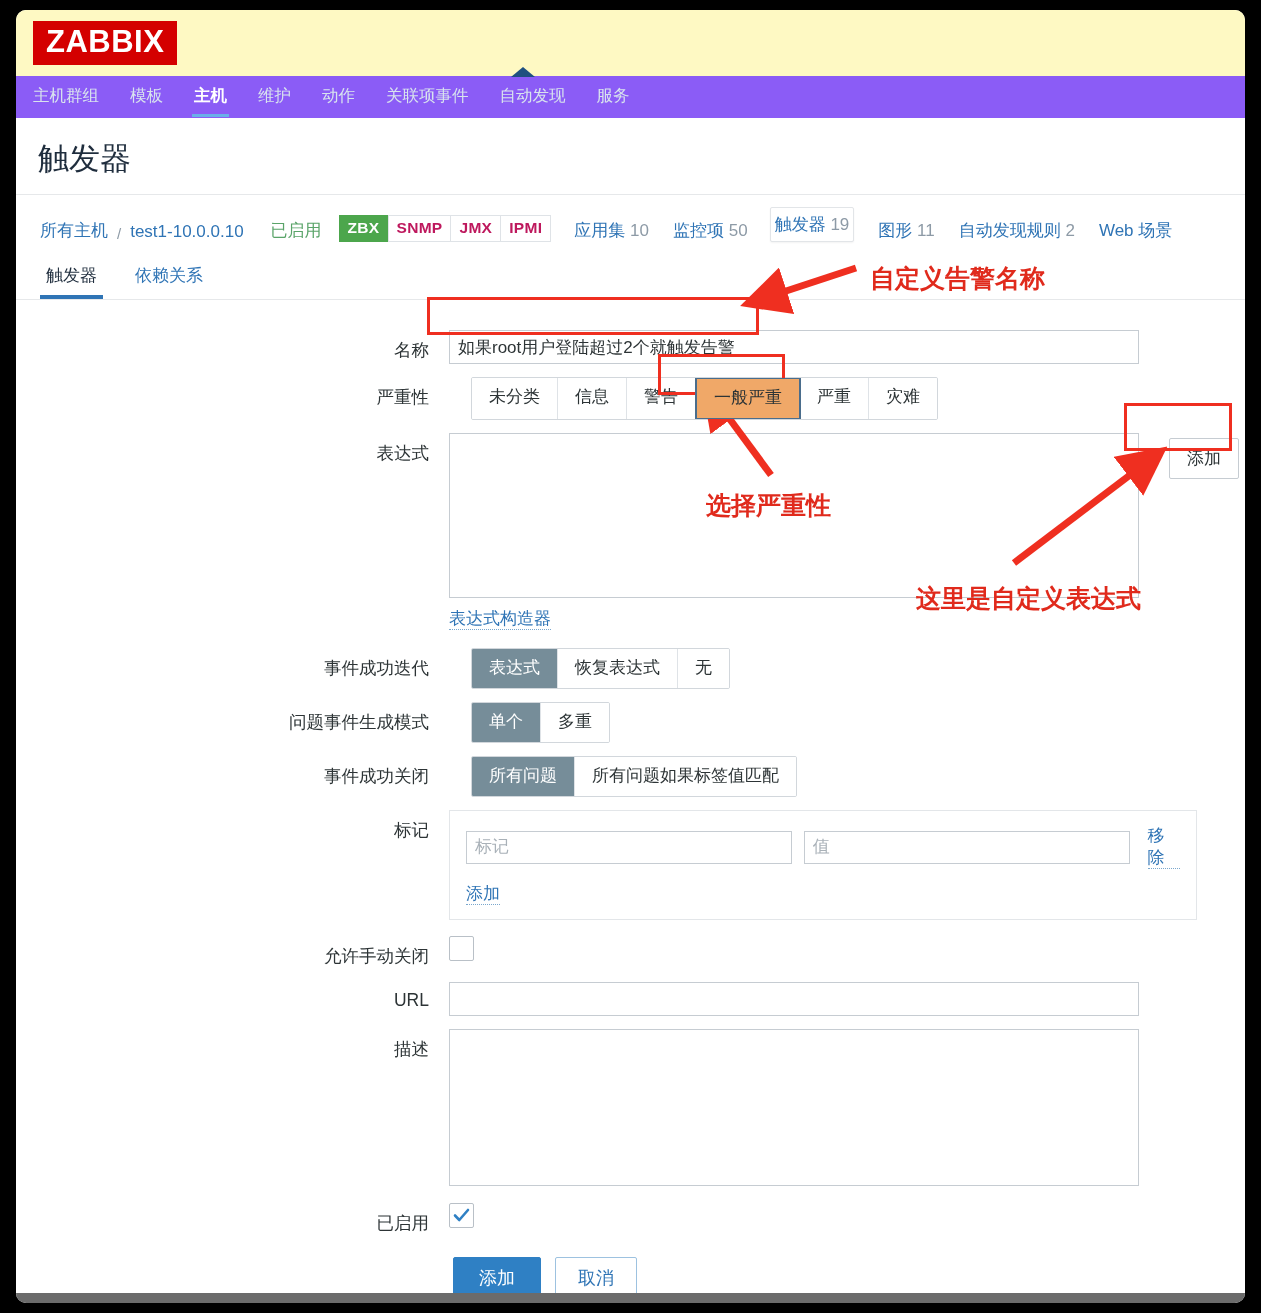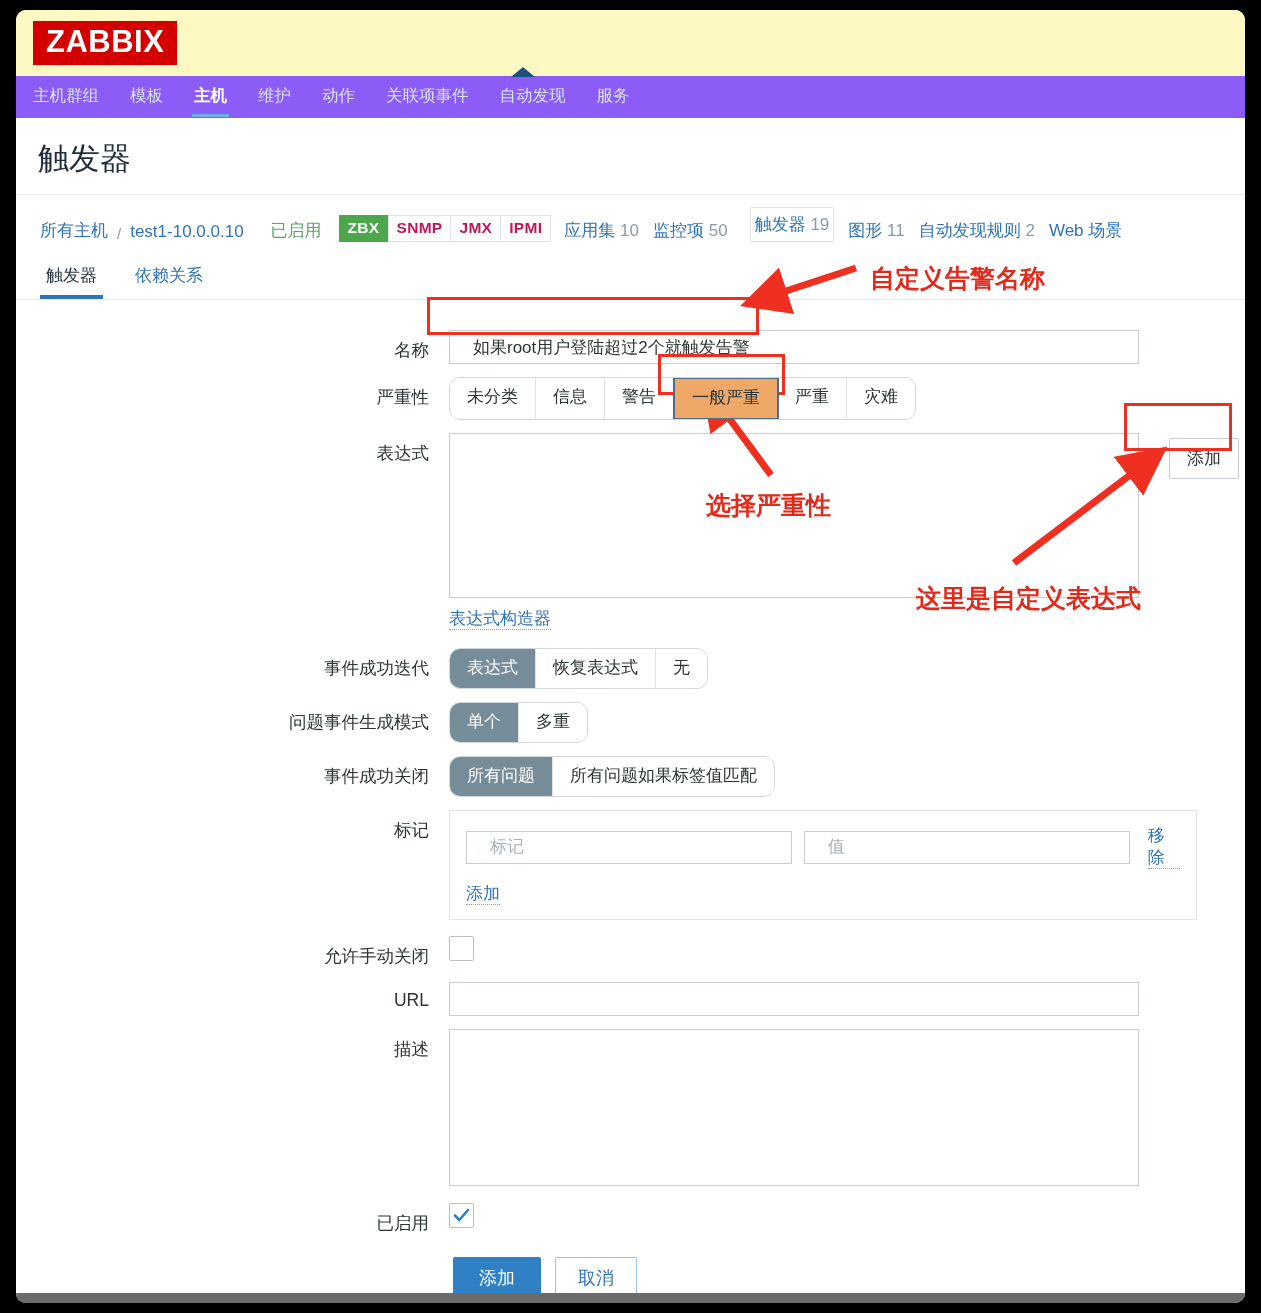--- a/index.html
+++ b/index.html
@@ -81,21 +81,21 @@
   .crumb-sep { color:#8d9aa6; margin:0 9px; font-size:15px; }
   .crumb-status { color:#5aa469; margin-left:27px; }
   .iftags { display:flex; margin-left:17px; }
   .iftag {
     font-size:15.5px; font-weight:bold; color:#be185d;
     border:1px solid #dfe3e7;
     padding:3px 8px 4px 8px; margin-right:-1px;
     background:#ffffff; letter-spacing:0.3px;
   }
   .iftag.on { background:#4ca64c; color:#ffffff; border-color:#4ca64c; }
-  .crumb-count { color:#2f74b5; margin-left:14px; cursor:pointer; }
+  .crumb-count { color:#2f74b5; margin-left:24px; cursor:pointer; }
   .crumb-count .n { color:#8d9aa6; }
   .crumb-count.sel {
     background:#ffffff; border:1px solid #e2e5e8;
     padding:5px 4px; margin-left:22px;
     border-radius:2px;
     box-shadow:0 1px 2px rgba(0,0,0,.05);
   }
 
   
   .tabwrap { border-bottom:1px solid #e6e8ea; padding-left:24px; display:flex; gap:26px; }
@@ -115,29 +115,29 @@
   .lbl {
     width:425px; text-align:right; padding-right:12px;
     font-size:17.5px; color:#2d3436; padding-top:8px;
   }
   .fld { flex:1; }
 
   input.txt, textarea.txt {
     font-family:"Liberation Sans","DejaVu Sans",sans-serif;
     font-size:17px; color:#2d3436;
     border:1px solid #c6ccd2; background:#ffffff;
-    padding:6px 23px; outline:none;
+    padding:6px 8px; outline:none;
   }
   input.txt { width:690px; height:34px; }
   input.txt.tag { width:340px; height:33px; }
   textarea.txt { width:690px; resize:none; }
   ::placeholder { color:#a9b1b8; }
 
   
-  .seg { display:inline-flex; border:1px solid #d2d7dc; border-radius:11px; overflow:hidden; background:#fff;}
+  .seg { display:inline-flex; border:1px solid #d2d7dc; border-radius:2px; overflow:hidden; background:#fff;margin-left:22px;}
   .seg .b {
     font-size:17px; color:#2d3436; background:#ffffff;
     padding:7px 17px 9px 17px; border-right:1px solid #dfe3e7;
     cursor:pointer; white-space:nowrap;
   }
   .seg .b:last-child { border-right:none; }
   .seg .b.on-grey { background:#768d99; color:#ffffff; }
   .seg .b.on-orange { background:#f0a868; color:#2d3436; border:2px solid #4a6d8c; margin:-1px; position:relative; z-index:2;}
 
   

